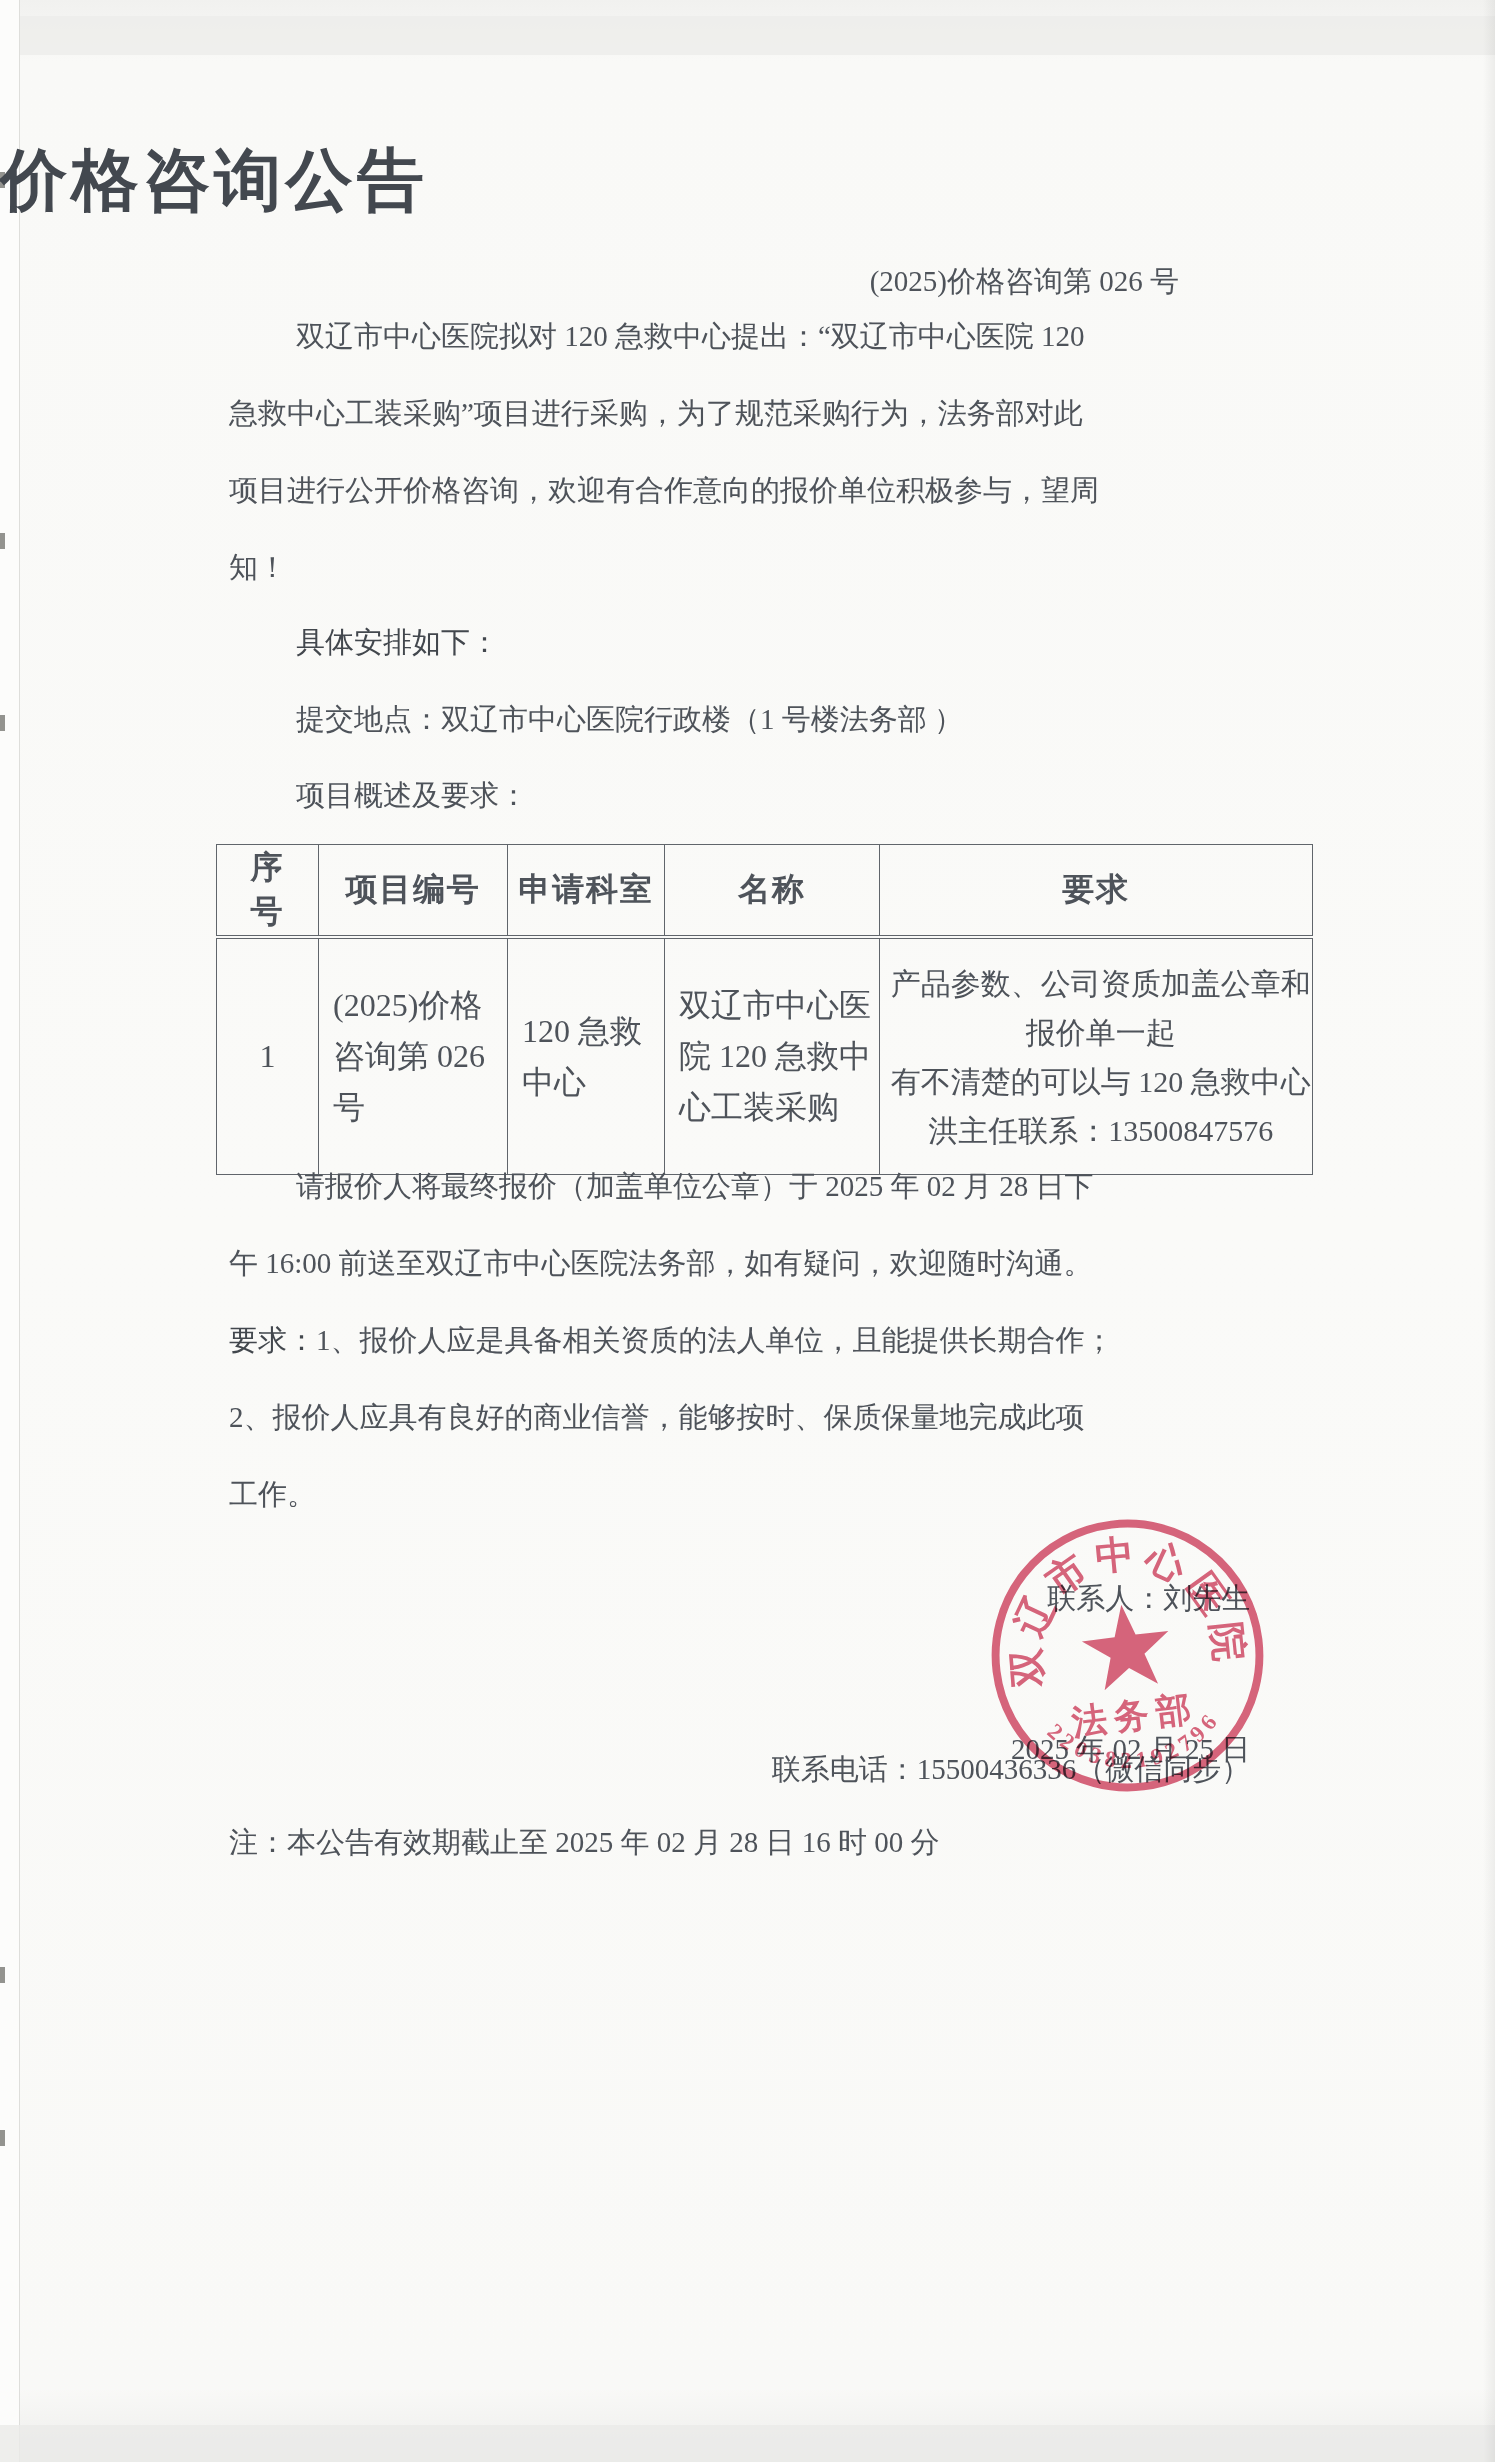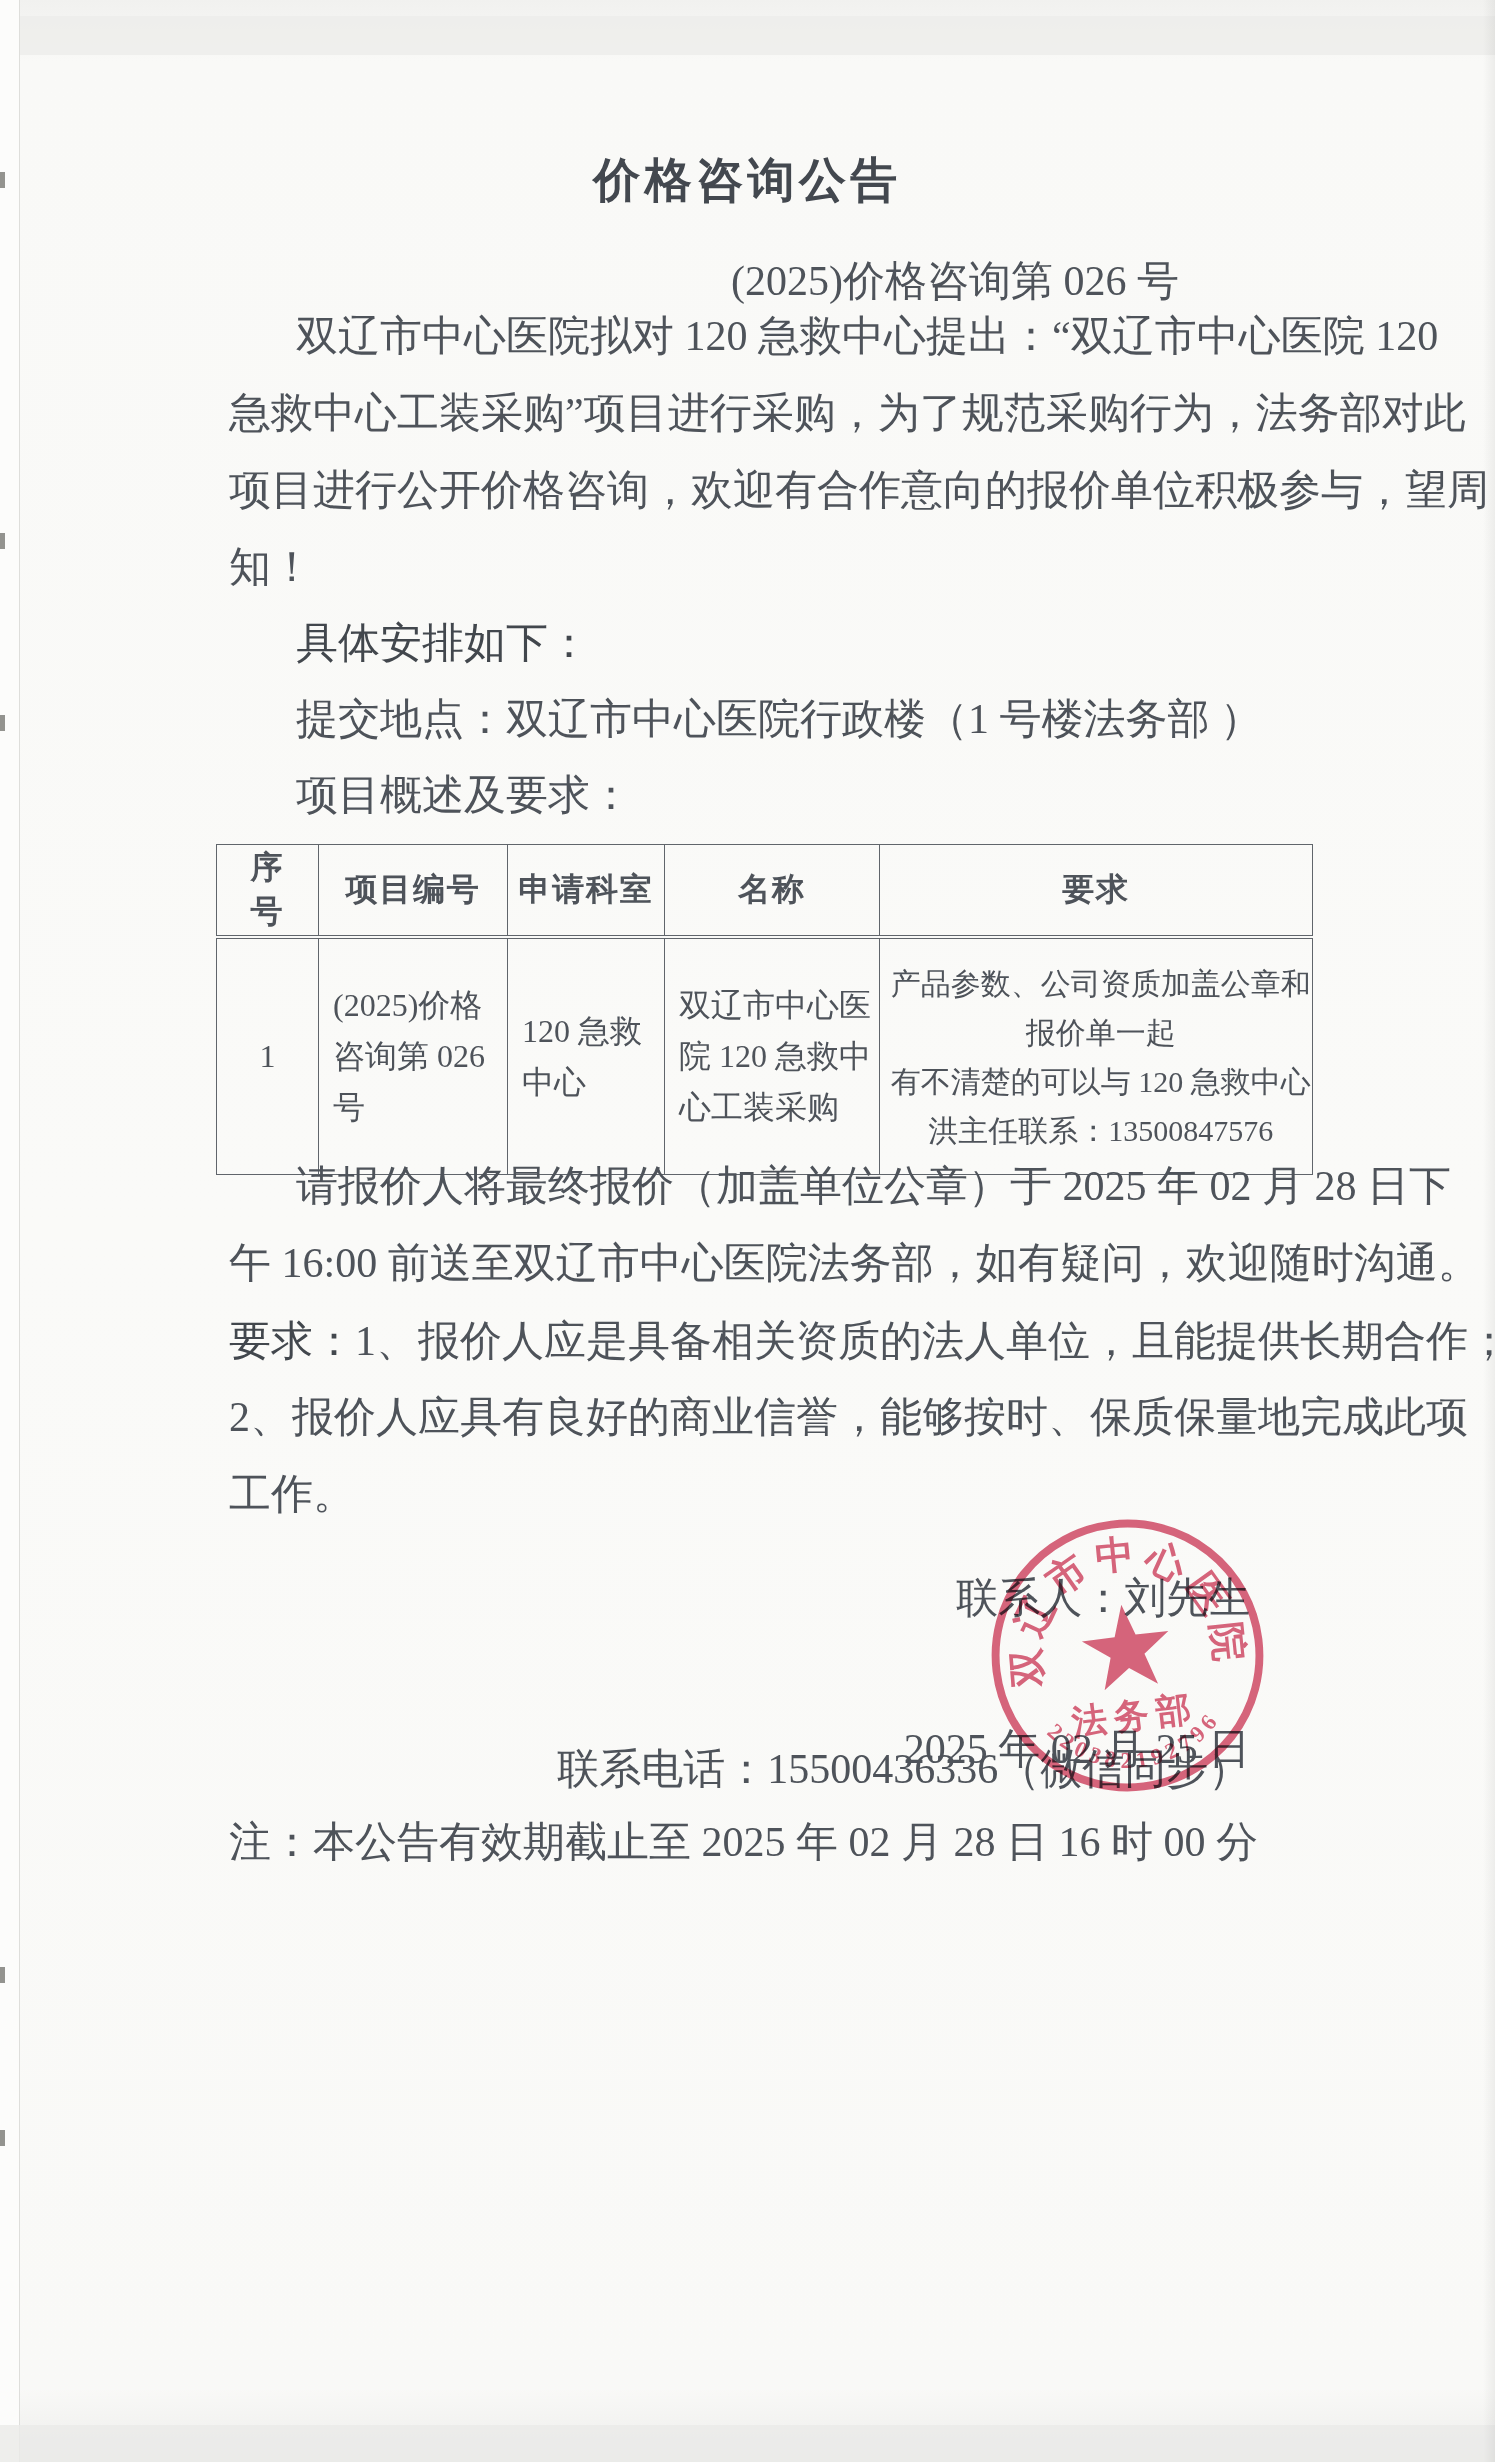--- a/index.html
+++ b/index.html
@@ -15,25 +15,25 @@
   }
   
   .left-strip{position:absolute;left:0;top:0;width:18.5px;height:100%;background:#fcfcfb;}
   .edge-line-left{position:absolute;left:18.5px;top:0;width:1.8px;height:100%;background:#dededb;}
   .top-band{position:absolute;left:20px;top:16px;right:0;height:39px;background:#ececea;opacity:.75;}
   .bottom-band{position:absolute;left:0;bottom:0;width:100%;height:37px;background:#eaeae8;opacity:.8;}
   .right-shade{position:absolute;right:0;top:0;width:12.3px;height:100%;background:linear-gradient(90deg,rgba(0,0,0,0),rgba(0,0,0,.05));}
   .tick{position:absolute;left:0;width:5.3px;height:16px;background:#93938f;}
 
   
-  .blk{position:absolute;left:229px;width:1038px;font-size:42px;line-height:77px;white-space:nowrap;}
+  .blk{position:absolute;left:229px;width:1038px;font-size:29px;line-height:77px;white-space:nowrap;}
   .line{height:77px;line-height:77px;}
   .indent{padding-left:67px;}
-  .title-blk{position:absolute;left:0;top:141px;width:100%;text-align:center;
-    font-size:47px;font-weight:600;letter-spacing:4.4px;color:#43484f;line-height:79px;}
+  .title-blk{position:absolute;left:0;top:141px;width:100%;text-align:left;
+    font-size:67px;font-weight:600;letter-spacing:4.4px;color:#43484f;line-height:79px;}
   .docno{top:243px;text-align:right;padding-right:88px;box-sizing:border-box;}
   .bold-hd{font-family:"Liberation Sans","DejaVu Sans",sans-serif;font-weight:400;color:#42474d;}
   .r-align{text-align:right;padding-right:16.7px;box-sizing:border-box;}
 
   
   table.ptable{position:absolute;left:216px;top:844px;width:1096px;border-collapse:collapse;
     table-layout:fixed;font-size:32px;color:#4e535a;}
   .ptable th,.ptable td{border:1.8px solid #60656b;}
   .ptable th{height:84px;font-weight:600;letter-spacing:1.8px;border-bottom:4.4px double #60656b;}
   .ptable td{height:233px;vertical-align:middle;}

